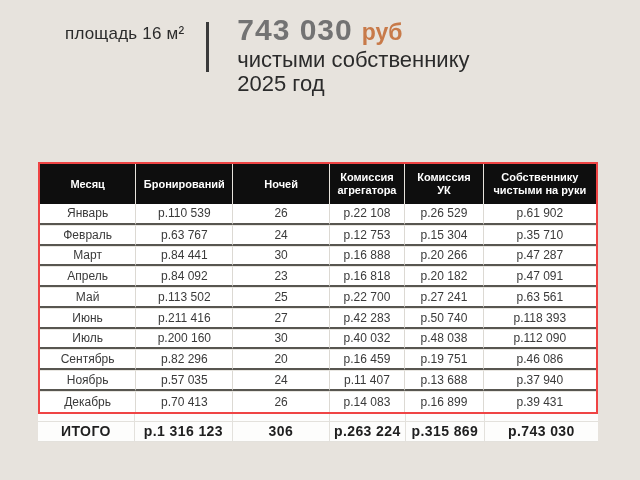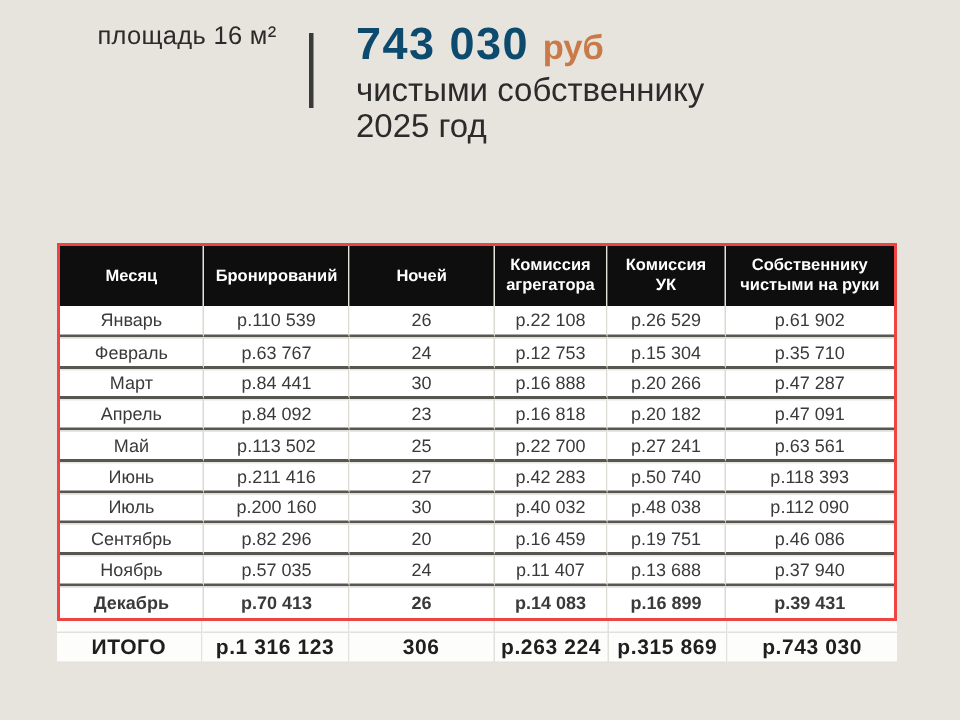--- a/index.html
+++ b/index.html
@@ -8,32 +8,32 @@
     overflow: hidden;
     font-family: "Liberation Sans", sans-serif;
     background: #e7e3dd;
     position: relative;
   }
   .page { position: absolute; inset: 0; }
 
   
   .hero { position: absolute; left: 65px; top: 14px; right: 20px; display: flex; align-items: flex-start; }
   .area-label {
-    font-size: 17px; color: #2b2b2b; margin-top: 0; letter-spacing: 0.2px;
+    font-size: 17px; color: #2b2b2b; margin-top: 10px; letter-spacing: 0.2px;
     white-space: nowrap;
   }
   .divider {
     width: 3px; height: 50px; background: #3a3a3a;
     margin: 8px 28px 0 22px; flex: 0 0 auto;
   }
   .hero-right { display: flex; flex-direction: column; }
   .amount-line { display: flex; align-items: baseline; gap: 9px; }
   .amount {
     font-size: 30px; font-weight: 800; letter-spacing: 1px;
-    color: #0c4a6e; line-height: 32px;
+    color: #737373; line-height: 32px;
   }
   .currency { font-size: 23px; font-weight: 700; color: #c87a49; }
   .subtitle { font-size: 22px; color: #2b2b2b; line-height: 21px; margin-top: 3px; }
 
   
   .tbl-wrap { position: absolute; left: 38px; top: 162px; width: 560px; }
   table { width: 100%; table-layout: fixed; border-collapse: separate; border-spacing: 0; }
   table.main { border: 2px solid #ef4444; background: #fff; }
   col.c1 { width: 17.3%; } col.c2 { width: 17.5%; } col.c3 { width: 17.3%; }
   col.c4 { width: 13.6%; } col.c5 { width: 14.1%; } col.c6 { width: 20.2%; }
@@ -52,21 +52,21 @@
     font-size: 12px; color: #3a3a3a;
     height: 20.75px; text-align: center; vertical-align: middle;
     padding: 0 2px;
     border-right: 1px solid #dcd9d3;
     border-top: 1px solid #e8e6e1;
     border-bottom: 2px solid #585650;
     white-space: nowrap; overflow: hidden;
   }
   tbody.months td:last-child { border-right: none; }
   tbody.months tr:first-child td { border-top: none; }
-  tbody.months tr:last-child td { border-bottom: none; font-weight: bold; }
+  tbody.months tr:last-child td { border-bottom: none; }
 
   
   table.totals { background: #fdfdfc; }
   table.totals td {
     background: #fdfdfc;
     border-right: 1px solid #e3e1dc;
     text-align: center; vertical-align: middle;
     white-space: nowrap; overflow: hidden;
   }
   table.totals td:last-child { border-right: none; }

